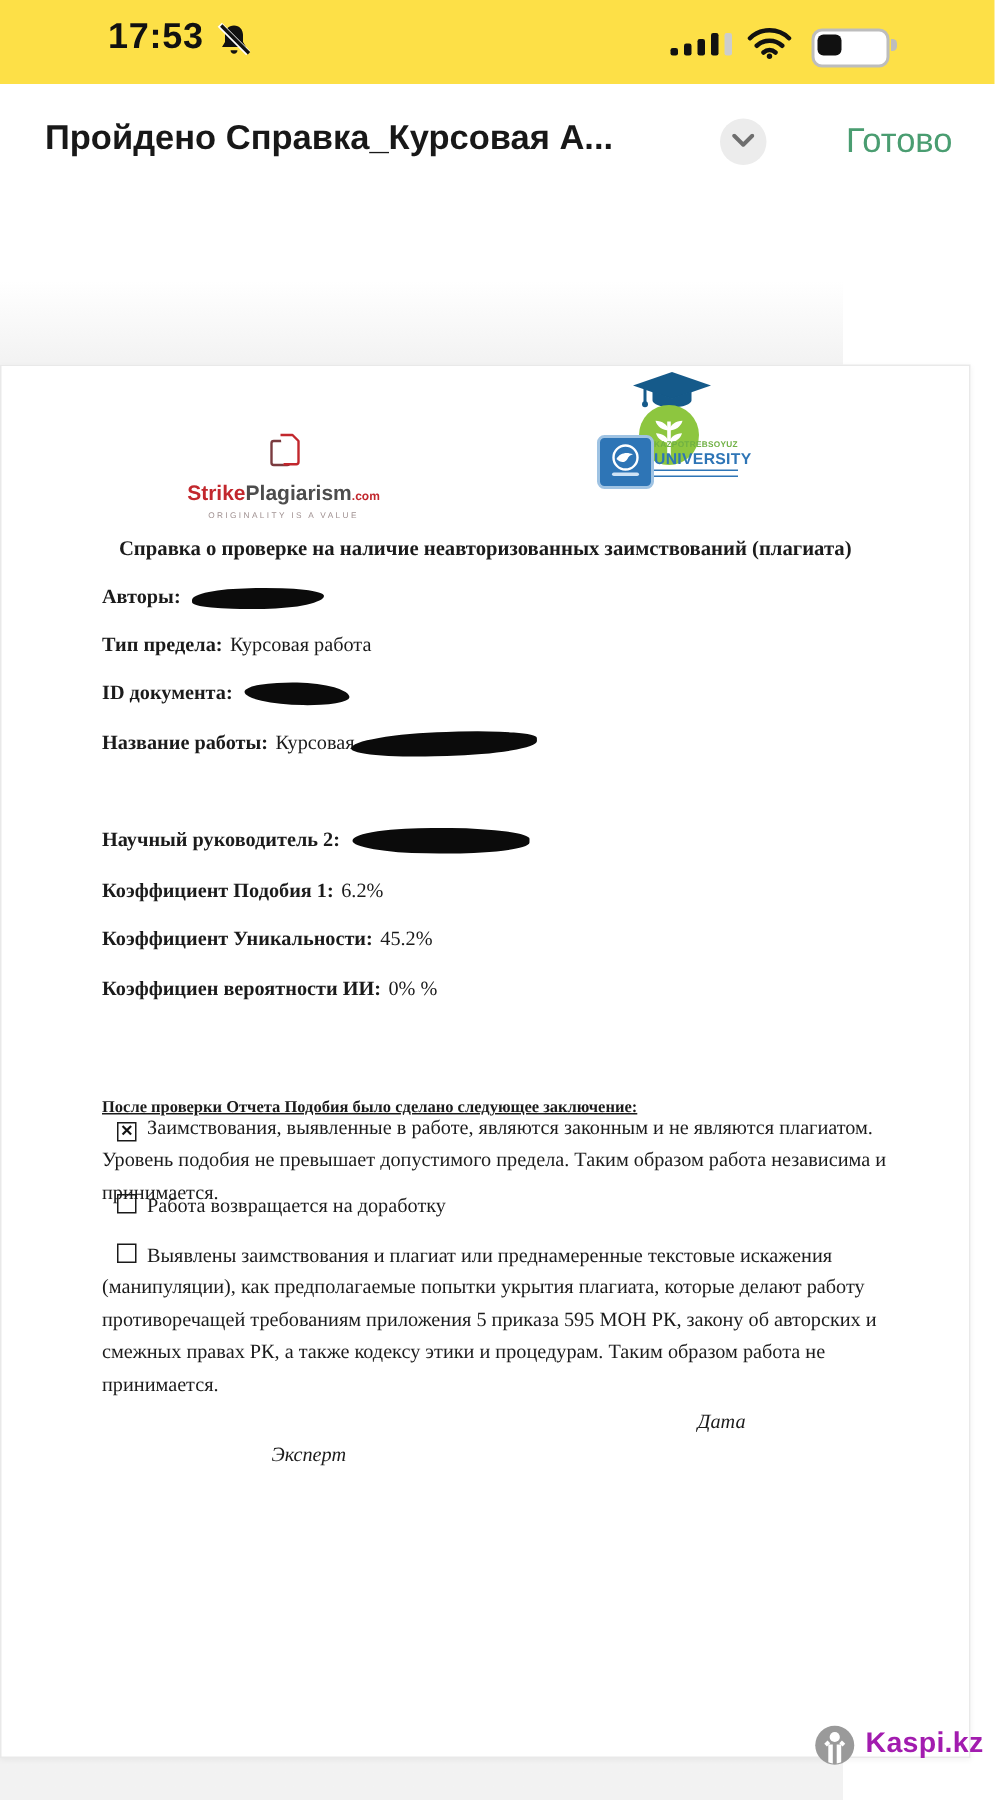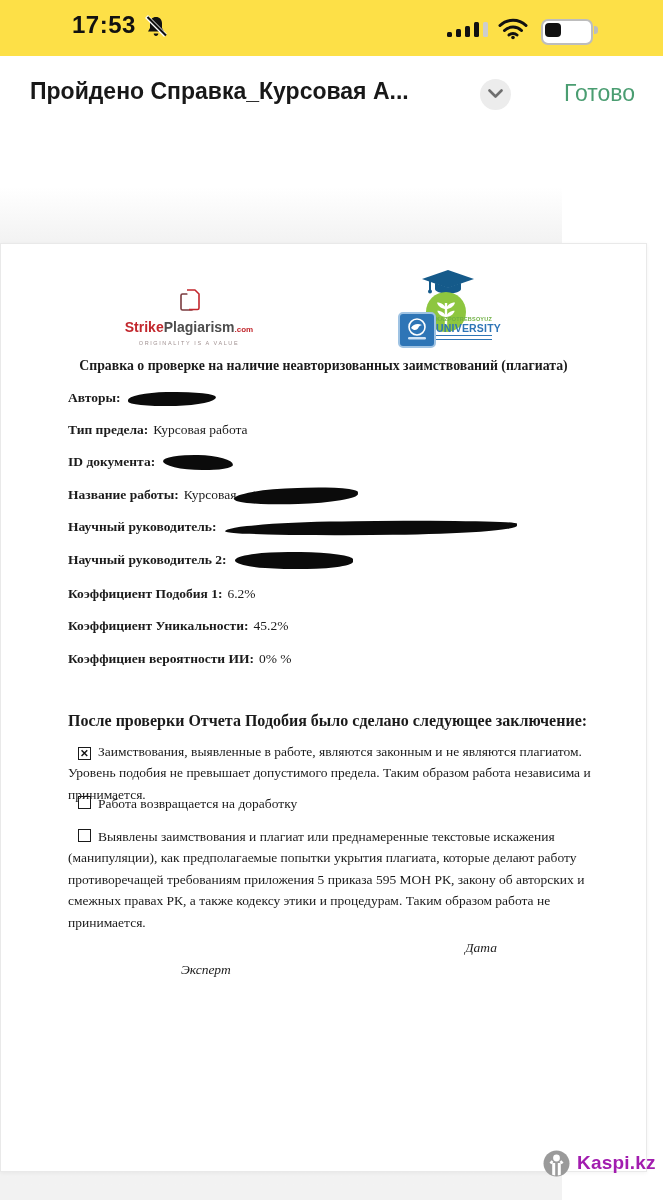--- a/index.html
+++ b/index.html
@@ -43,21 +43,21 @@
   
   .strike-logo{position:absolute;left:118px;top:44px;width:140px;text-align:center;}
   .strike-doc-icon{display:inline-block;margin-bottom:2px;}
   .strike-name{font-family:"Liberation Sans",sans-serif;font-size:14px;font-weight:700;line-height:15px;white-space:nowrap;}
   .strike-red{color:#c2272d;}
   .strike-dark{color:#4d4d4d;}
   .strike-tld{font-size:8px;color:#c2272d;}
   .strike-tag{margin-top:3px;font-family:"Liberation Sans",sans-serif;font-size:5.5px;letter-spacing:1.6px;color:#a09191;}
 
   
-  .univ-logo{position:absolute;left:397px;top:26px;width:100px;height:82px;}
+  .univ-logo{position:absolute;left:397px;top:4px;width:100px;height:82px;}
   .univ-cap{position:absolute;left:24px;top:0;}
   .univ-circle{position:absolute;left:28px;top:22px;width:40px;height:40px;border-radius:50%;background:#8dc63f;}
   .univ-circle svg{position:absolute;left:6px;top:5px;}
   .univ-square{position:absolute;left:0px;top:42px;width:34px;height:32px;background:#2e75b6;border:2px solid #9fc3e3;border-radius:5px;}
   .univ-square svg{position:absolute;left:4px;top:3px;}
   .univ-text{position:absolute;left:38px;top:47px;width:62px;font-family:"Liberation Sans",sans-serif;line-height:1;}
   .univ-l1{font-size:5.5px;font-weight:700;color:#6fb043;letter-spacing:.2px;}
   .univ-l2{font-size:10.5px;font-weight:700;color:#2e75b6;letter-spacing:.2px;}
   .univ-rule{margin-top:2px;width:56px;height:3px;border-top:1px solid #2e75b6;border-bottom:1px solid #2e75b6;}
 
@@ -65,21 +65,21 @@
   .dtitle{position:absolute;left:0;top:114px;width:100%;text-align:center;font-size:13.8px;font-weight:700;}
   .field{position:absolute;left:67px;font-size:13.5px;white-space:nowrap;}
   .b{font-weight:700;margin-right:5px;}
   .redact{display:inline-block;background:#0b0b0b;vertical-align:middle;margin-left:3px;}
   .r0{width:88px;height:14px;border-radius:46% 54% 48% 52%/55% 45% 60% 40%;transform:rotate(-1deg);}
   .r2{width:70px;height:15px;border-radius:50% 50% 44% 56%/45% 62% 38% 55%;transform:rotate(1deg);}
   .r3{width:124px;height:16px;border-radius:55% 45% 52% 48%/62% 38% 55% 45%;transform:rotate(-1.6deg);margin-left:-2px;}
   .r4{width:292px;height:14px;border-radius:48% 52% 46% 54%/70% 30% 62% 38%;transform:rotate(-.5deg);}
   .r5{width:118px;height:17px;border-radius:52% 48% 55% 45%/58% 42% 50% 50%;transform:rotate(.6deg);}
 
-  .heading{position:absolute;left:67px;top:468px;font-size:16px;font-weight:700;}
+  .heading{position:absolute;left:67px;top:488px;font-size:11px;font-weight:700;text-decoration:underline;}
   .cbp{position:absolute;left:67px;width:562px;font-size:13.5px;line-height:21.4px;margin:0;text-indent:10px;}
   .cb0{top:497px;} .cb1{top:549px;} .cb2{top:582px;} .cb3{top:666px;text-indent:0;}
   .cbbox{display:inline-block;width:13px;height:13px;border:1.4px solid #1a1a1a;box-sizing:border-box;
          margin-right:7px;vertical-align:-1px;text-align:center;}
   .cbbox .mk{display:block;font-family:"Liberation Sans",sans-serif;font-size:10.5px;font-weight:700;line-height:10.5px;color:#111;text-indent:0;}
   .sig{position:absolute;font-size:13.5px;font-style:italic;}
   .sig-date{left:464px;top:696px;}
   .sig-expert{left:180px;top:718px;}
 
   
@@ -187,23 +187,20 @@
     </div>
     <div class="field" style="top:178px">
       <span class="b">Тип предела:</span><span>Курсовая работа</span>
     </div>
     <div class="field" style="top:210px">
       <span class="b">ID документа:</span><span></span><span class="redact r2"></span>
     </div>
     <div class="field" style="top:243px">
       <span class="b">Название работы:</span><span>Курсовая</span><span class="redact r3"></span>
     </div>
-    <div class="field" style="top:275px">
-      <span class="b">Научный руководитель:</span><span></span><span class="redact r4"></span>
-    </div>
     <div class="field" style="top:308px">
       <span class="b">Научный руководитель 2:</span><span></span><span class="redact r5"></span>
     </div>
     <div class="field" style="top:342px">
       <span class="b">Коэффициент Подобия 1:</span><span>6.2%</span>
     </div>
     <div class="field" style="top:374px">
       <span class="b">Коэффициент Уникальности:</span><span>45.2%</span>
     </div>
     <div class="field" style="top:407px">

